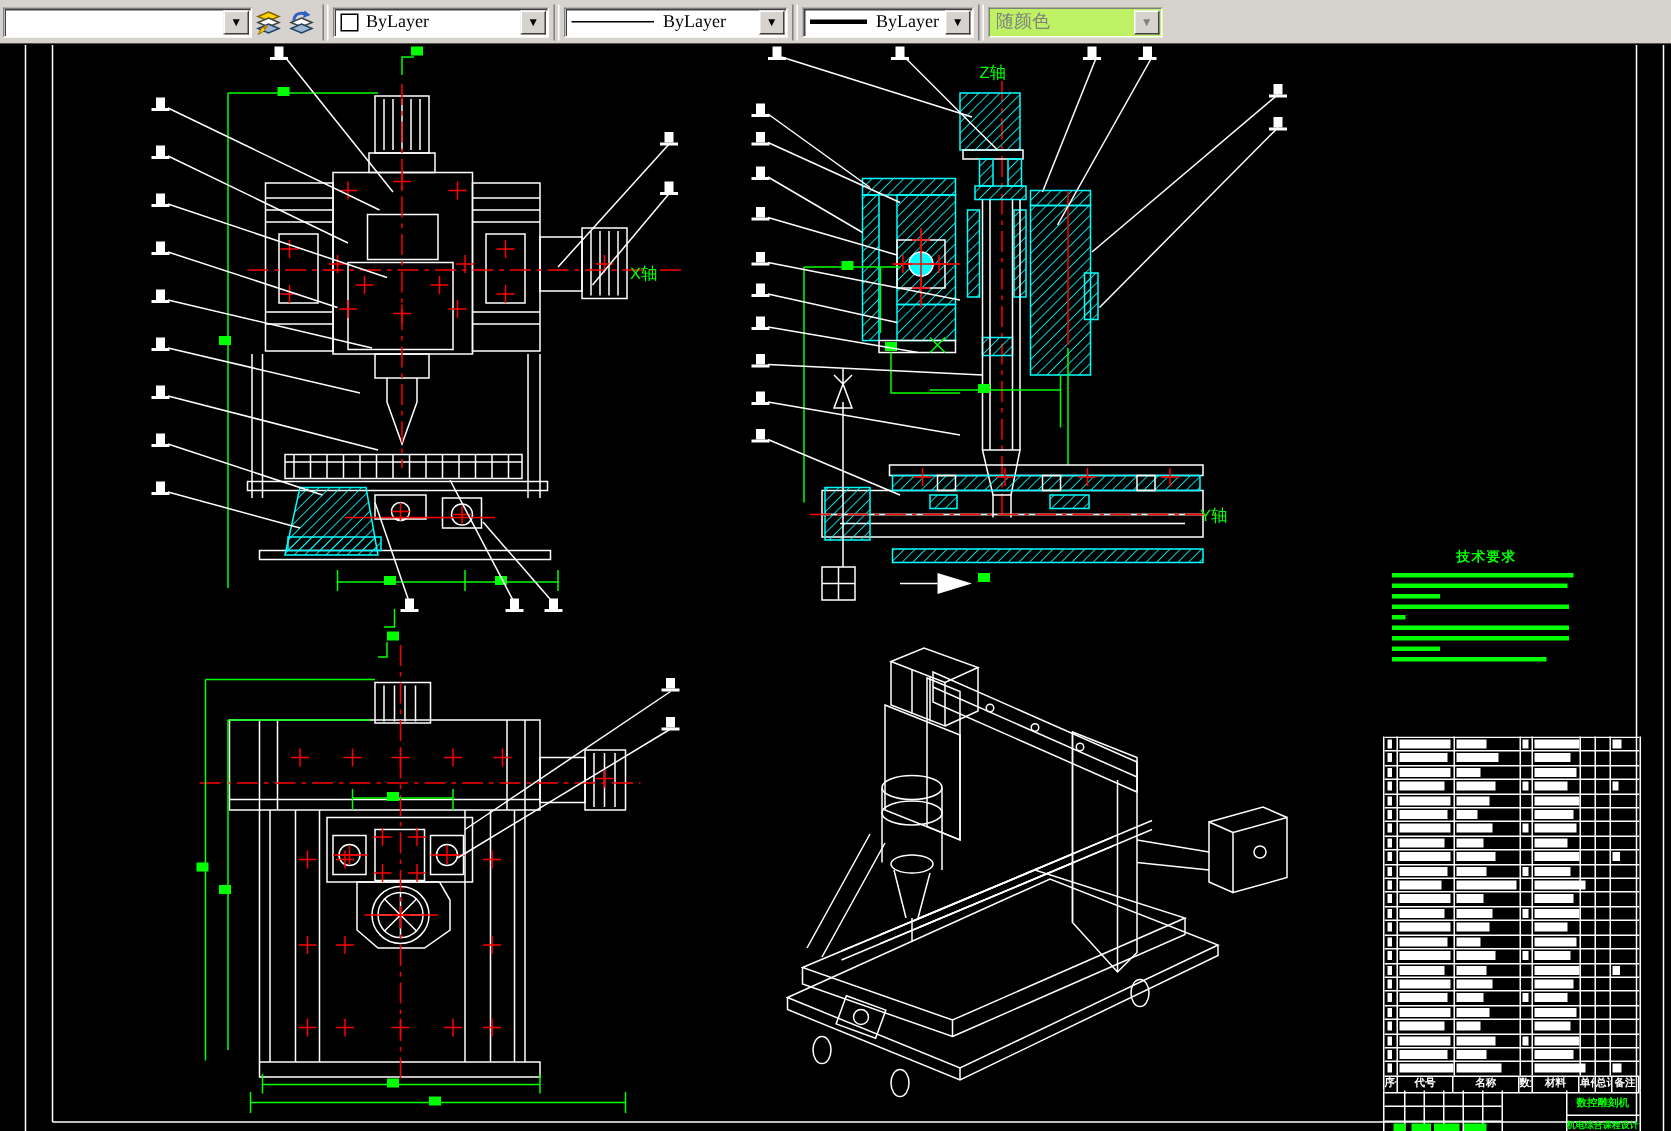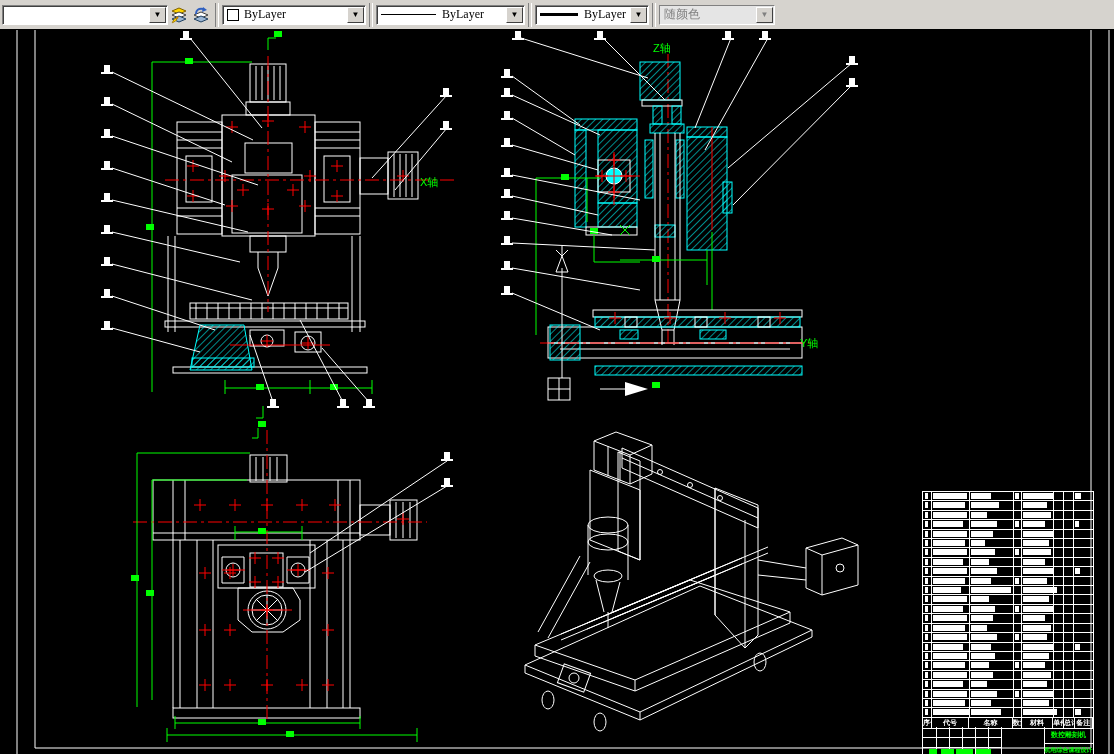--- a/index.html
+++ b/index.html
@@ -8,21 +8,21 @@
   
   .toolbar{position:absolute;left:0;top:0;width:1114px;height:29px;background:#d6d3ce;
            border-bottom:1px solid #808080;display:flex;align-items:center;}
   .tb-panel{display:flex;align-items:center;height:27px;}
   .combo{position:relative;background:#fff;border:1px solid;border-color:#808080 #fff #fff #808080;
          box-shadow:inset 1px 1px 0 #404040;height:18px;display:flex;align-items:center;
          font-family:"Liberation Serif",serif;font-size:12px;color:#000;padding-left:4px;}
   .combo .arrowbtn{position:absolute;right:1px;top:1px;bottom:1px;width:15px;background:#d6d3ce;
          border:1px solid;border-color:#fff #404040 #404040 #fff;display:flex;align-items:center;justify-content:center;
          font-size:8px;color:#000;}
-  .combo.disabled{background:#e5e5e5;color:#808080;box-shadow:none;border-color:#808080 #fff #fff #808080;}
+  .combo.disabled{background:#bef264;color:#808080;box-shadow:none;border-color:#808080 #fff #fff #808080;}
   .combo.disabled .arrowbtn{color:#808080;}
   .swatch{width:10px;height:10px;background:#fff;border:1px solid #000;margin-right:5px;flex:0 0 auto;}
   .linesample{height:2px;background:#000;margin-right:6px;flex:0 0 auto;}
   .sep{width:2px;height:24px;border-left:1px solid #808080;border-right:1px solid #fff;margin:0 3px;}
   .tbicon{width:20px;height:20px;margin:0 1px;display:flex;align-items:center;justify-content:center;}
   
   .canvas{position:absolute;left:0;top:29px;width:1114px;height:725px;background:#000;}
   .canvas svg{position:absolute;left:0;top:0;}
   svg .w{stroke:#fff;fill:none;stroke-width:1;}
   svg .r{stroke:#f00;fill:none;stroke-width:1;}
@@ -483,20 +483,34 @@
         <path d="M758 560 L806 568 M758 575 L806 580"></path>
         <rect x="560" y="668" width="28" height="20" transform="rotate(20 574 678)"></rect>
         <circle cx="574" cy="678" r="5"></circle>
         <path d="M580 556 L538 632 M590 562 L548 638"></path>
         <ellipse cx="548" cy="700" rx="6" ry="9"></ellipse>
         <ellipse cx="600" cy="722" rx="6" ry="9"></ellipse>
         <ellipse cx="760" cy="662" rx="6" ry="9"></ellipse>
       </g>
     </svg>
 
+    <div class="techreq">
+      <div class="title">技术要求</div>
+      <div>
+          <div class="bar" style="width: 121px;"></div>
+          <div class="bar" style="width: 117px;"></div>
+          <div class="bar" style="width: 32px;"></div>
+          <div class="bar" style="width: 118px;"></div>
+          <div class="bar" style="width: 9px;"></div>
+          <div class="bar" style="width: 118px;"></div>
+          <div class="bar" style="width: 118px;"></div>
+          <div class="bar" style="width: 32px;"></div>
+          <div class="bar" style="width: 103px;"></div>
+        </div>
+    </div>
 
     <div class="bom">
       <div class="bom-rows">
           <div class="bom-row">
             <div class="bar" style="left: 2px; width: 3px;"></div>
             <div class="bar" style="left: 10px; width: 34px;"></div>
             <div class="bar" style="left: 48px; width: 20px;"></div>
             <div class="bar" style="left: 100px; width: 30px;"></div>
             <div class="bar" style="left: 92px; width: 4px;"></div>
             <div class="bar" style="left: 152px; width: 6px;"></div>

